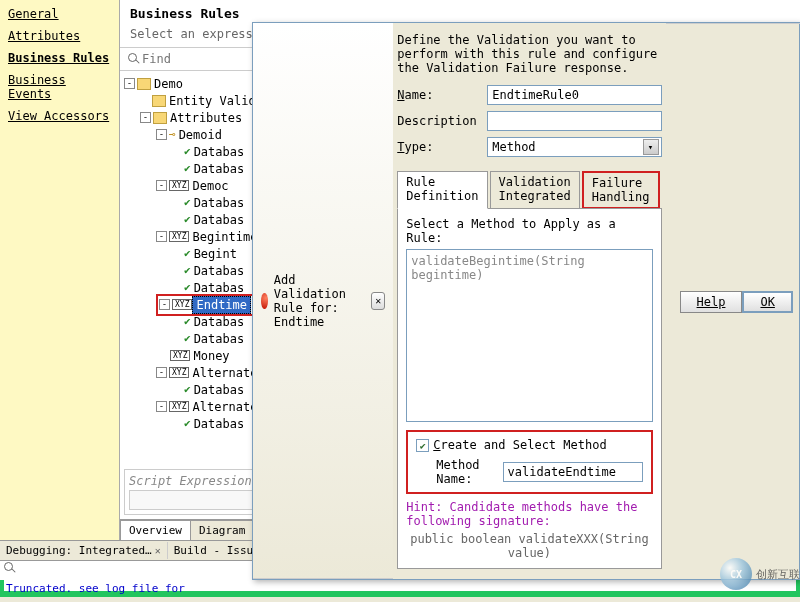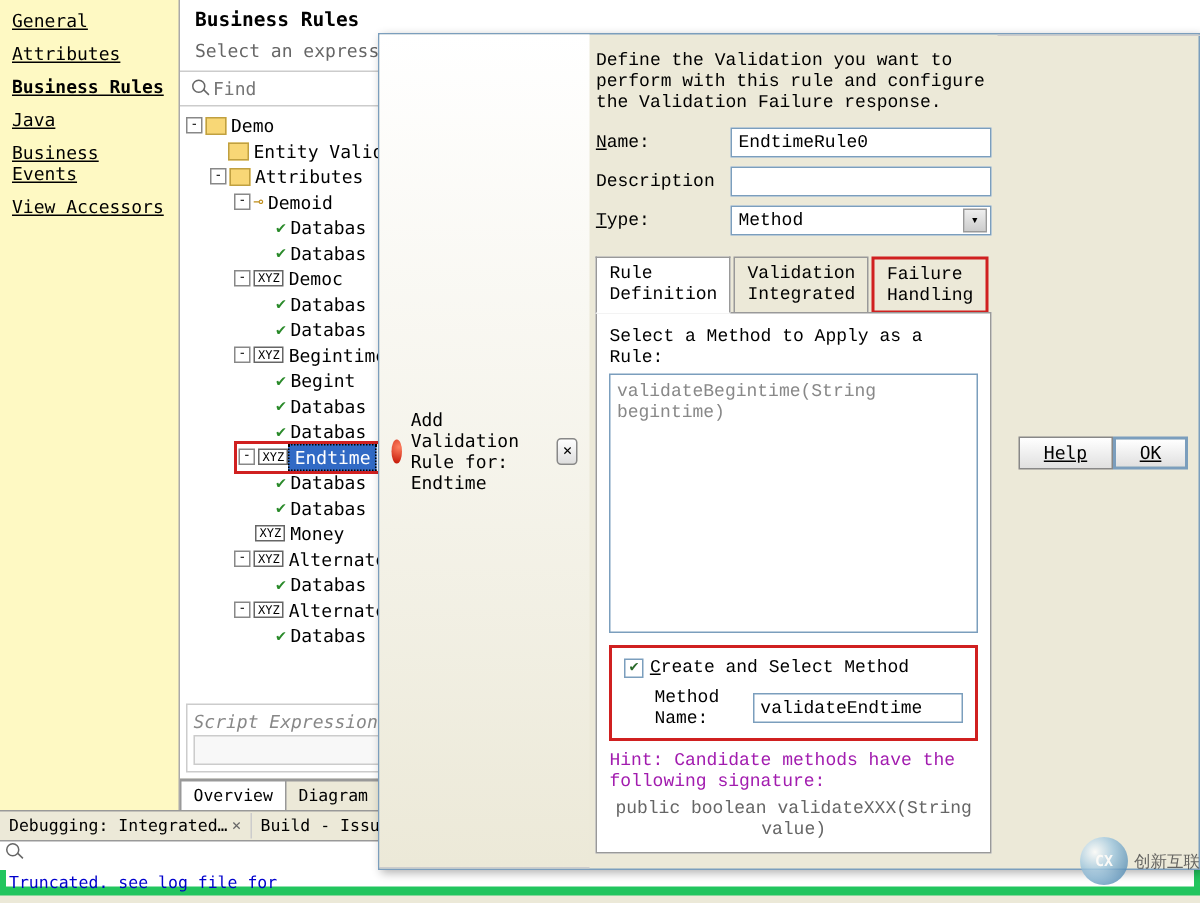--- a/index.html
+++ b/index.html
@@ -33,21 +33,21 @@
 .close-x { font-size: 10px; color: #666; cursor: pointer; }
 .search-row { background: #fff; border-top: 1px solid #999; height: 20px; padding: 1px 4px; }
 .search-input { border: none; width: 100%; font-family: inherit; font-size: 12px; outline: none; }
 .truncated-row { color: #0000cc; font-size: 11px; padding: 2px 6px; background: #22c55e; }
 
 
 .dialog { position: absolute; left: 252px; top: 22px; width: 548px; height: 558px; background: #ece9d8; border: 1px solid #7b9ebd; box-shadow: 2px 2px 6px rgba(0,0,0,0.3); display: flex; }
 .dialog-title { background: linear-gradient(#fff, #ece9d8); padding: 5px 8px; display: flex; align-items: center; border-bottom: 1px solid #ccc; }
 .red-circle { width: 16px; height: 16px; border-radius: 50%; background: radial-gradient(circle at 5px 5px, #ff8060, #c01000); margin-right: 6px; }
 .dialog-close-btn { width: 30px; height: 18px; border: 1px solid #888; border-radius: 3px; background: linear-gradient(#fff, #ddd); display: flex; align-items: center; justify-content: center; font-size: 10px; cursor: pointer; margin-left: auto; }
-.dialog-body { padding: 10px 4px; flex: 1; display: flex; flex-direction: column; font-family: Liberation Mono, monospace; }
+.dialog-body { padding: 10px 4px; flex: 1; display: flex; flex-direction: column; }
 .desc-text { margin-bottom: 10px; font-size: 12px; }
 .form-row { display: flex; align-items: center; margin-bottom: 6px; }
 .form-label { width: 90px; }
 .form-label u { text-decoration: underline; }
 .form-input { flex: 1; border: 1px solid #7b9ebd; padding: 2px 4px; font-family: inherit; font-size: 12px; background: #fff; height: 20px; }
 .form-select { flex: 1; border: 1px solid #7b9ebd; background: #fff; height: 20px; display: flex; align-items: center; justify-content: space-between; padding: 0 2px 0 4px; font-family: inherit; font-size: 12px; }
 .select-arrow { width: 16px; height: 16px; background: linear-gradient(#eee, #ccc); border: 1px solid #999; display: flex; align-items: center; justify-content: center; font-size: 9px; }
 .tab-strip { display: flex; margin-top: 8px; }
 .dlg-tab { padding: 3px 8px; border: 1px solid #999; background: #ece9d8; margin-right: 2px; font-size: 12px; cursor: pointer; }
 .dlg-tab.active { background: #fff; border-bottom: 1px solid #fff; position: relative; z-index: 1; }
@@ -72,21 +72,20 @@
 .mag-icon::after { content: ''; position: absolute; width: 5px; height: 1px; background: #666; transform: rotate(45deg); left: 7px; top: 8px; }
 </style>
 </head>
 <body>
 
 <div class="main-layout">
   <div class="left-panel">
     <div class="left-item">General</div>
     <div class="left-item">Attributes</div>
     <div class="left-item active">Business Rules</div>
-    <div class="left-item">Java</div>
     <div class="left-item">Business Events</div>
     <div class="left-item">View Accessors</div>
   </div>
 
   <div class="center-panel">
     <div class="center-header">
       <h3>Business Rules</h3>
       <div style="color:#666;">Select an expression</div>
     </div>
     <div class="find-box">

